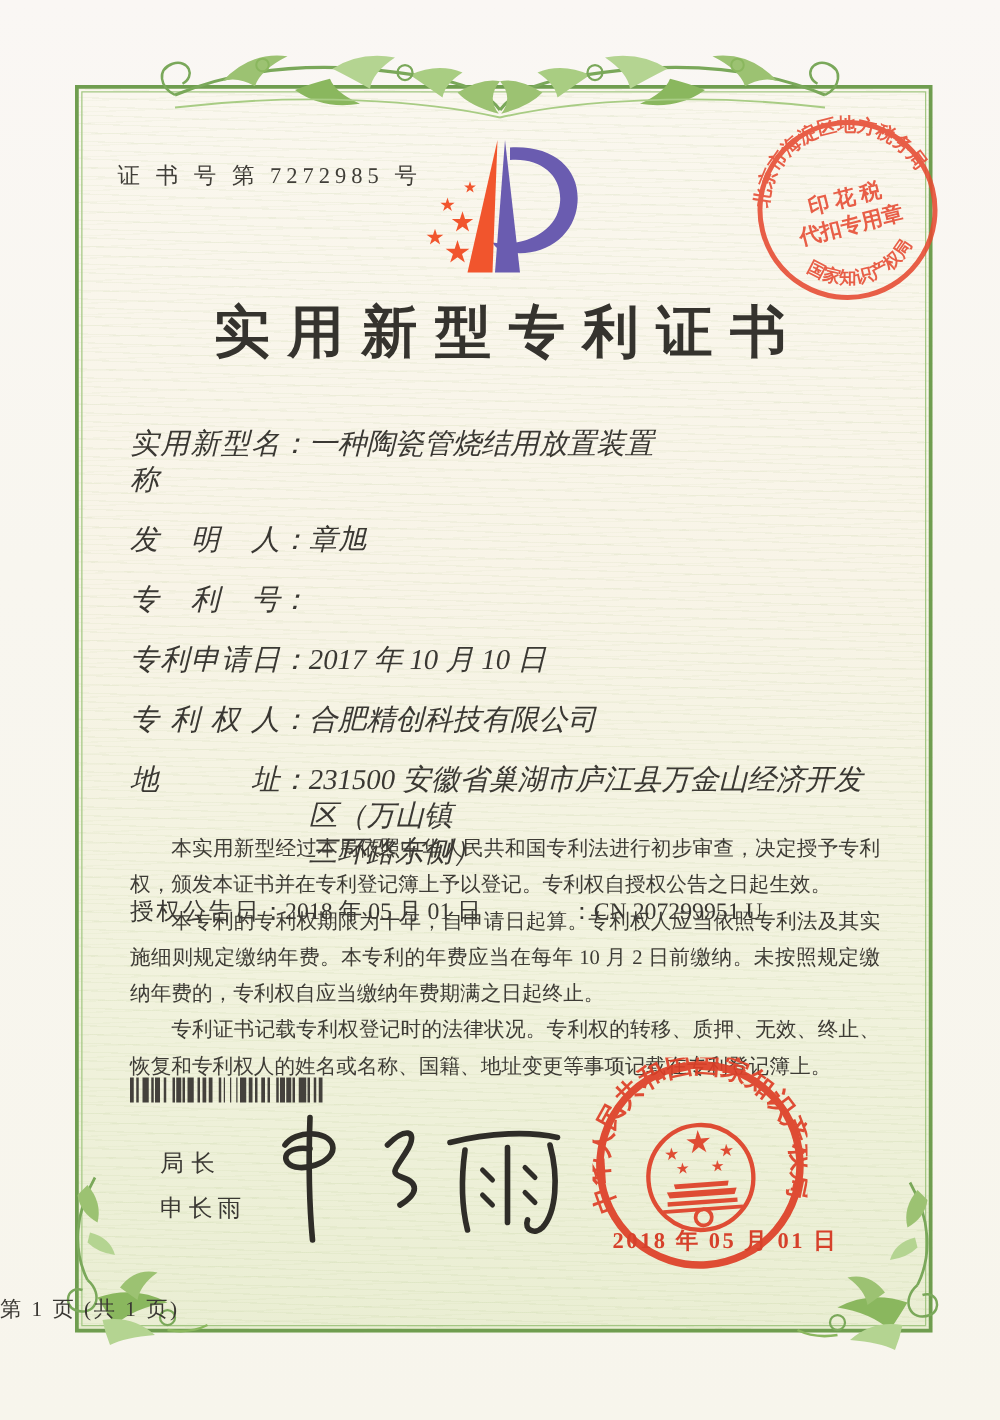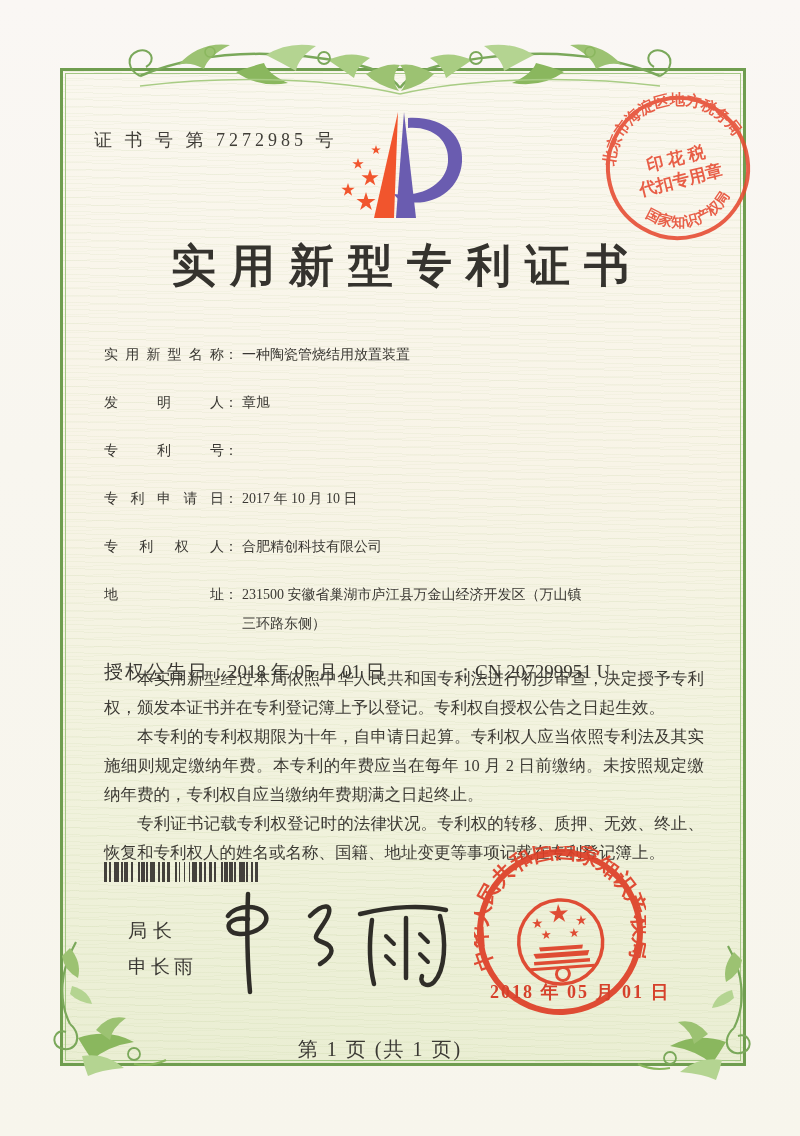--- a/index.html
+++ b/index.html
@@ -28,41 +28,41 @@
   .abs{position:absolute;}
   .cert-no{
     left:94px; top:128px; font-size:18px; letter-spacing:4px; color:#403e38;
   }
   .title{
     left:0; top:236px; width:800px; text-align:center;
     font-size:45px; font-weight:600; letter-spacing:14px; color:#35332e;
     text-indent:14px;
   }
   .fields{left:104px; top:340px; width:604px;}
-  .field-row{display:flex; margin-bottom:19px; font-size:14px; line-height:29px;}
+  .field-row{display:flex; margin-bottom:19px; font-size:23px; line-height:29px;font-style:italic;}
   .field-label{width:120px; flex:0 0 120px; text-align:justify; text-align-last:justify;}
   .field-colon{flex:0 0 18px;}
   .field-value{flex:1; white-space:pre-line;}
   .grant-row{display:flex; font-size:19px; line-height:29px; margin-top:0px;}
   .grant-left{display:flex; width:352px; flex:0 0 352px;}
   .grant-right{display:flex;}
   .glabel{letter-spacing:2px;text-align:center;}
   .paras{left:104px; top:664px; width:600px;}
   .paras p{
     margin:0; font-size:16.5px; line-height:29px; text-align:justify;
     text-indent:2em; color:#3d3b35;
   }
   .barcode{
     left:104px; top:862px; width:208px; height:20px; display:flex; align-items:stretch;
   }
   .barcode div{background:#44413c;}
   .sig-title{left:128px; top:918px; font-size:19px; letter-spacing:6px;}
   .sig-name{left:128px; top:954px; font-size:19px; letter-spacing:4px;}
   .footer{
-    left:0; top:1036px; width:760px; text-align:center; font-size:20px; letter-spacing:2px;
+    left:0; top:1036px; width:760px; text-align:left; font-size:17px; letter-spacing:2px;
   }
   .seal-date{
     left:490px; top:980px; font-size:18px; font-weight:bold; color:#d6412b;
     letter-spacing:2px; z-index:6;
   }
   svg text{font-family:"Liberation Serif","DejaVu Serif",serif;}
   .z2{z-index:2;} .z3{z-index:3;} .z4{z-index:4;} .z5{z-index:5;}
 </style>
 </head>
 <body>

